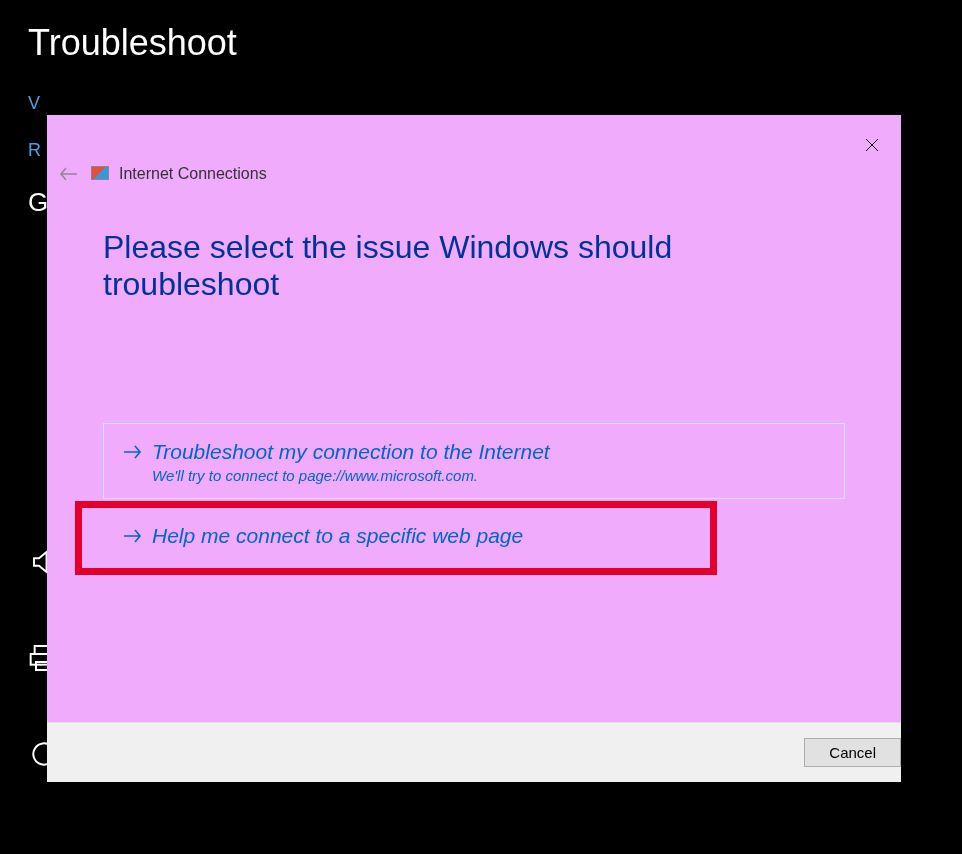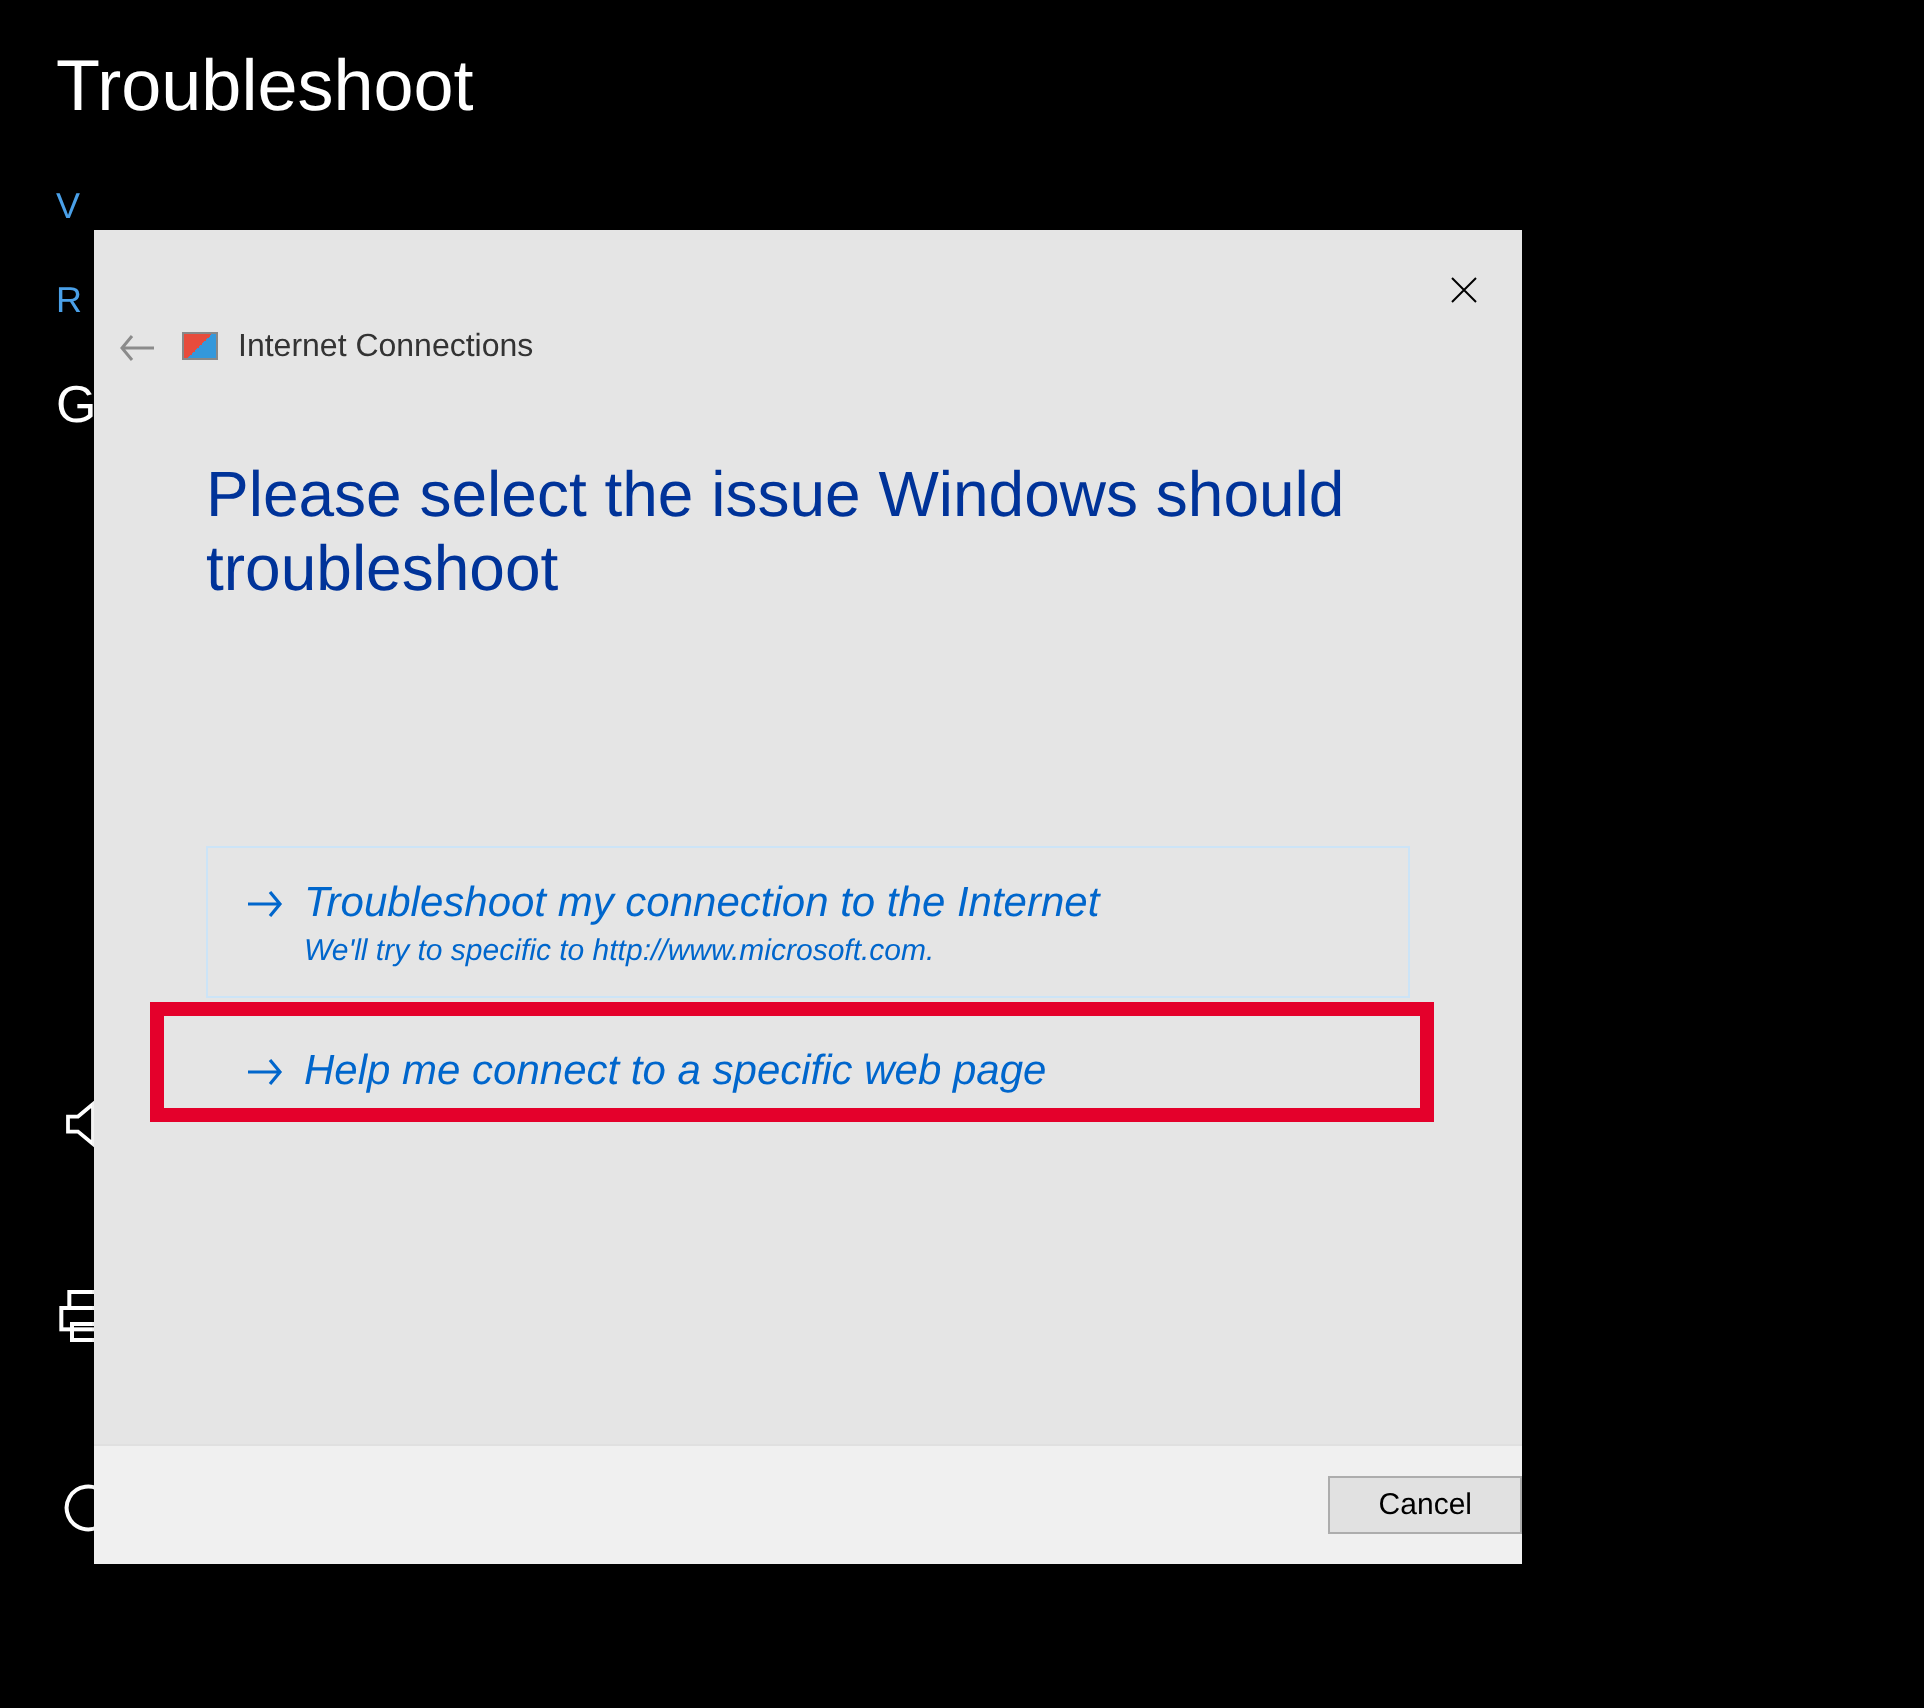--- a/index.html
+++ b/index.html
@@ -39,23 +39,23 @@
     .bg-subhead {
       color: #fff;
       font-size: 26px;
       font-weight: 400;
       margin-top: 8px;
     }
     .dialog {
       position: absolute;
       left: 47px;
       top: 115px;
-      width: 714px;
+      width: 854px;
       height: 667px;
-      background: #e5e5e5;
+      background: #f0abfc;
       box-shadow: 0 0 0 1px rgba(0,0,0,0.05);
       display: flex;
       flex-direction: column;
     }
     .dialog-header {
       position: relative;
       height: 44px;
     }
     .close-btn {
       position: absolute;
@@ -153,21 +153,21 @@
       color: #0066cc;
       font-size: 15px;
       margin-top: 2px;
     }
     .highlight-wrap {
       margin-top: 2px;
       position: relative;
       left: -28px;
       width: 642px;
       border: 7px solid #e4002b;
-      padding: 14px 18px 4px 40px;
+      padding: 14px 18px 18px 40px;
     }
     .highlight-wrap .option-row {
       gap: 10px;
     }
     .footer {
       border-top: 1px solid #e0e0e0;
       background: #f0f0f0;
       height: 60px;
       display: flex;
       align-items: center;
@@ -262,21 +262,21 @@
 
     <div class="option-box">
       <div class="option-row">
         <div class="option-arrow">
           <svg width="20" height="16" viewBox="0 0 20 16">
               <path d="M2 8 H18 M13 2 L18 8 L13 14"></path>
             </svg>
         </div>
         <div class="option-text">
           <div class="option-title">Troubleshoot my connection to the Internet</div>
-          <div class="option-sub">We'll try to specific to http://www.microsoft.com.</div>
+          <div class="option-sub">We'll try to connect to page://www.microsoft.com.</div>
         </div>
       </div>
     </div>
 
     <div class="highlight-wrap">
       <div class="option-row">
         <div class="option-arrow">
           <svg width="20" height="16" viewBox="0 0 20 16">
               <path d="M2 8 H18 M13 2 L18 8 L13 14"></path>
             </svg>

